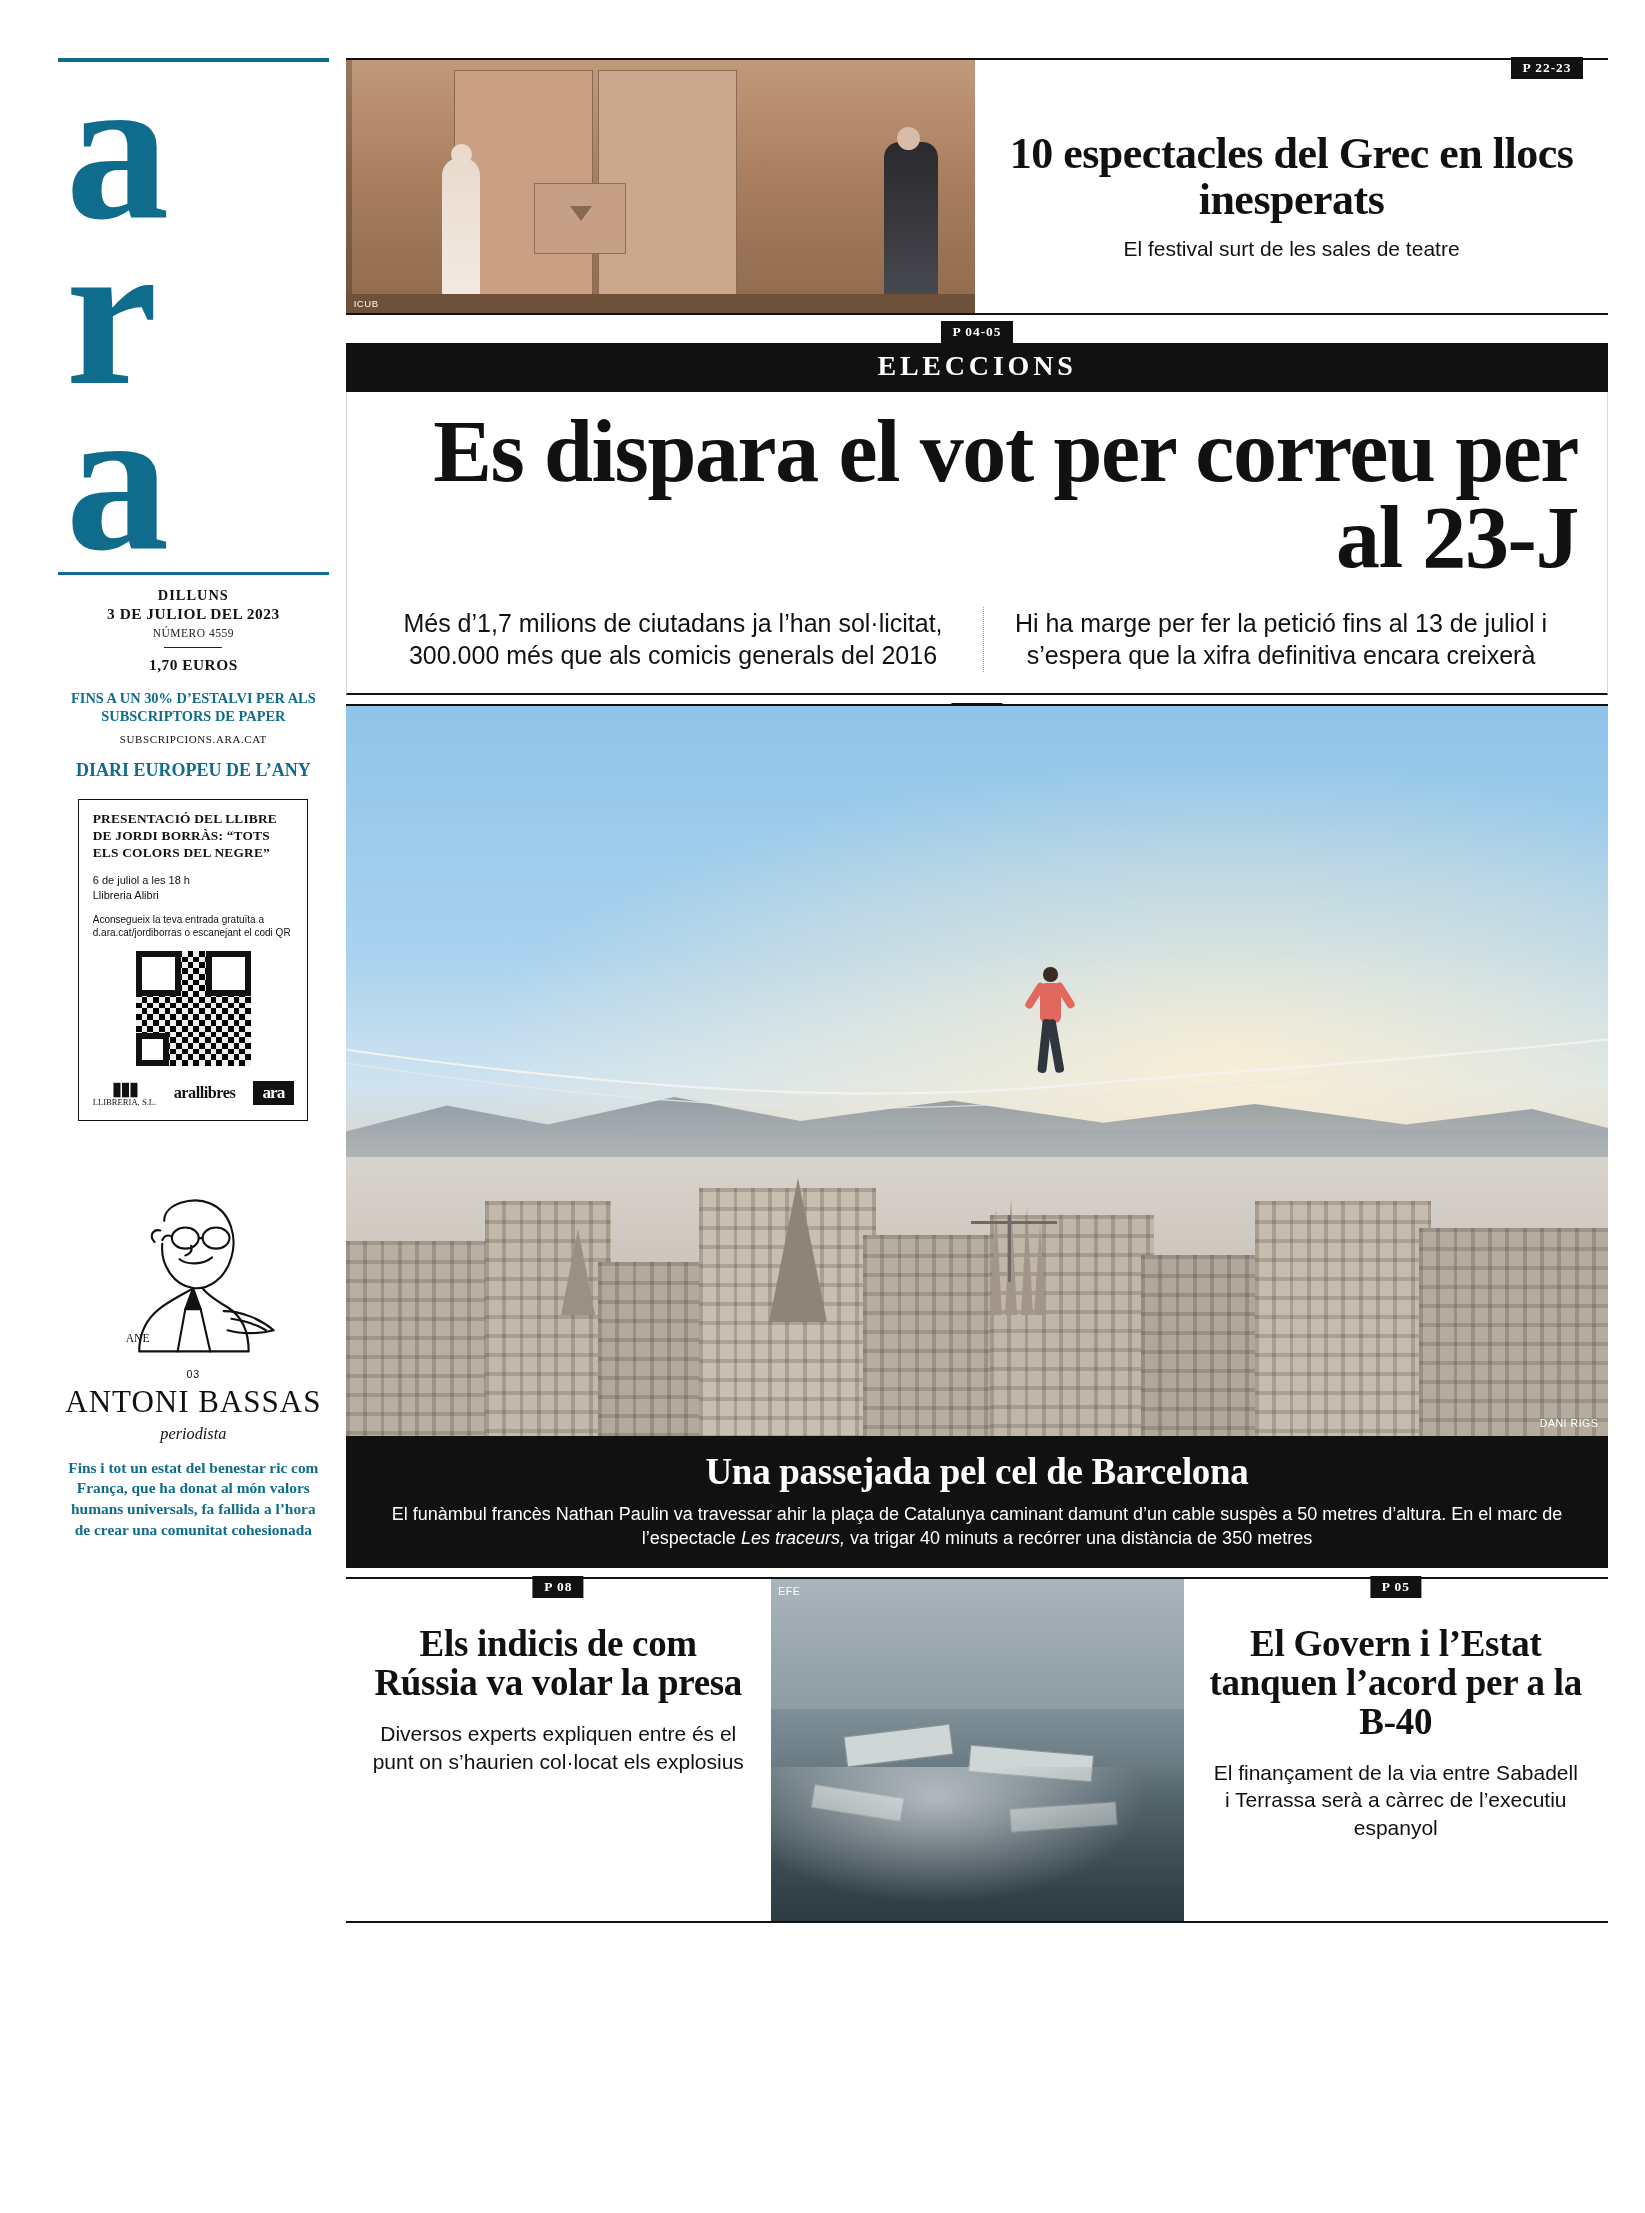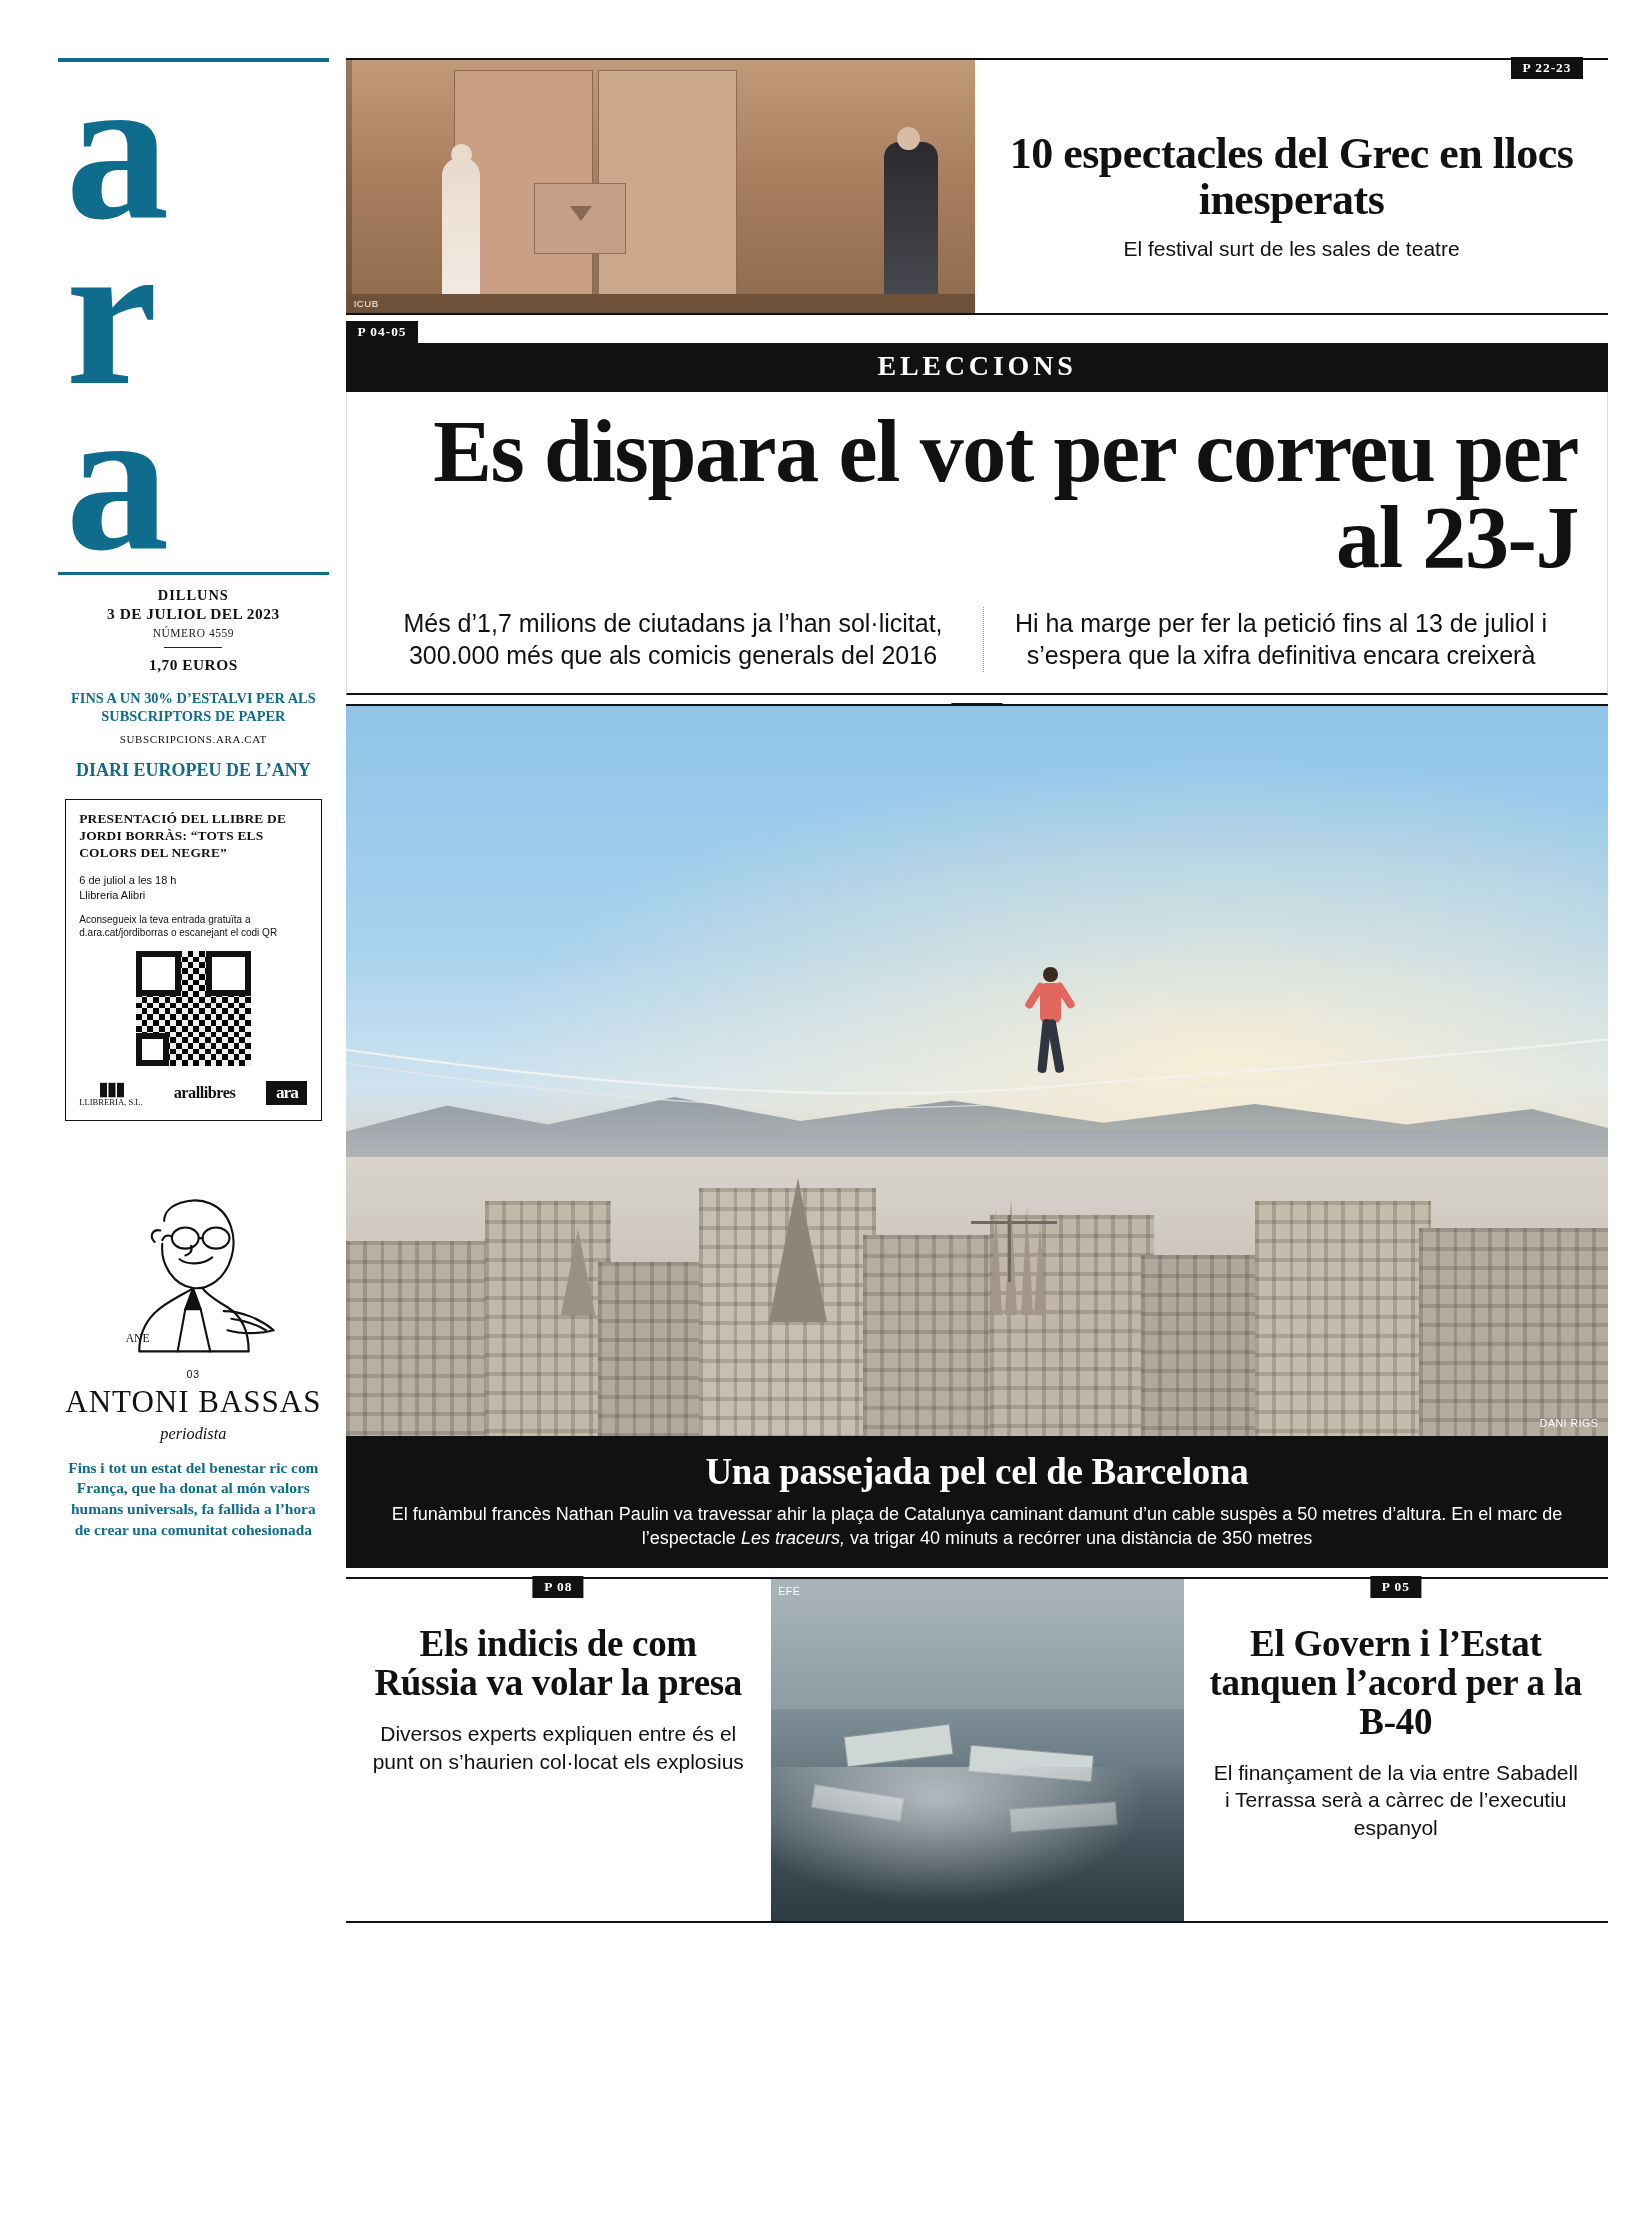--- a/index.html
+++ b/index.html
@@ -70,21 +70,21 @@
   .promo-sub {
     text-align:center; font-family:"Liberation Serif", serif;
     font-size:11px; letter-spacing:0.6px; color:#111; margin-top:7.7px;
   }
   .promo-award {
     text-align:center; color:#0f6c8c; font-family:"Liberation Serif", serif;
     font-weight:700; font-size:18px; line-height:1.2; margin-top:15.4px;
   }
 
   .adbox {
-    width: 257px; margin: 17.3px auto 0;
+    width: 230px; margin: 17.3px auto 0;
     border: 1.9px solid #111;
     padding: 11.5px 13.4px 13.4px;
   }
   .adbox .ad-title {
     font-family:"Liberation Serif", serif; font-weight:700; font-size:13.4px;
     line-height:1.25; letter-spacing:0.2px;
   }
   .adbox .ad-when {
     font-size:11px; line-height:1.3; margin-top:11.5px; color:#111;
   }
@@ -212,21 +212,21 @@
     font-family:"Liberation Serif", serif; font-weight:700;
     font-size:44px; line-height:1.06; letter-spacing:-0.5px; margin-top:17.3px;
   }
   .grec-sub {
     font-size:21px; margin-top:13.4px; color:#111;
     font-family:"Liberation Sans", sans-serif;
   }
 
   
   .elect-wrap { position:relative; margin-top:5.8px; }
-  .elect-tagwrap { text-align:left; }
+  .elect-tagwrap { text-align:center; }
   .elect-band {
     background:#111; color:#fff; text-align:center;
     font-family:"Liberation Serif", serif; font-weight:700;
     font-size:28px; letter-spacing:3.8px; padding:7.7px 0 9.6px;
   }
   .lead {
     border-left: 1.9px solid #d9d9d9; border-right:1.9px solid #d9d9d9;
     border-bottom: 2.9px solid #111;
     padding: 17.3px 29px 21px;
   }

